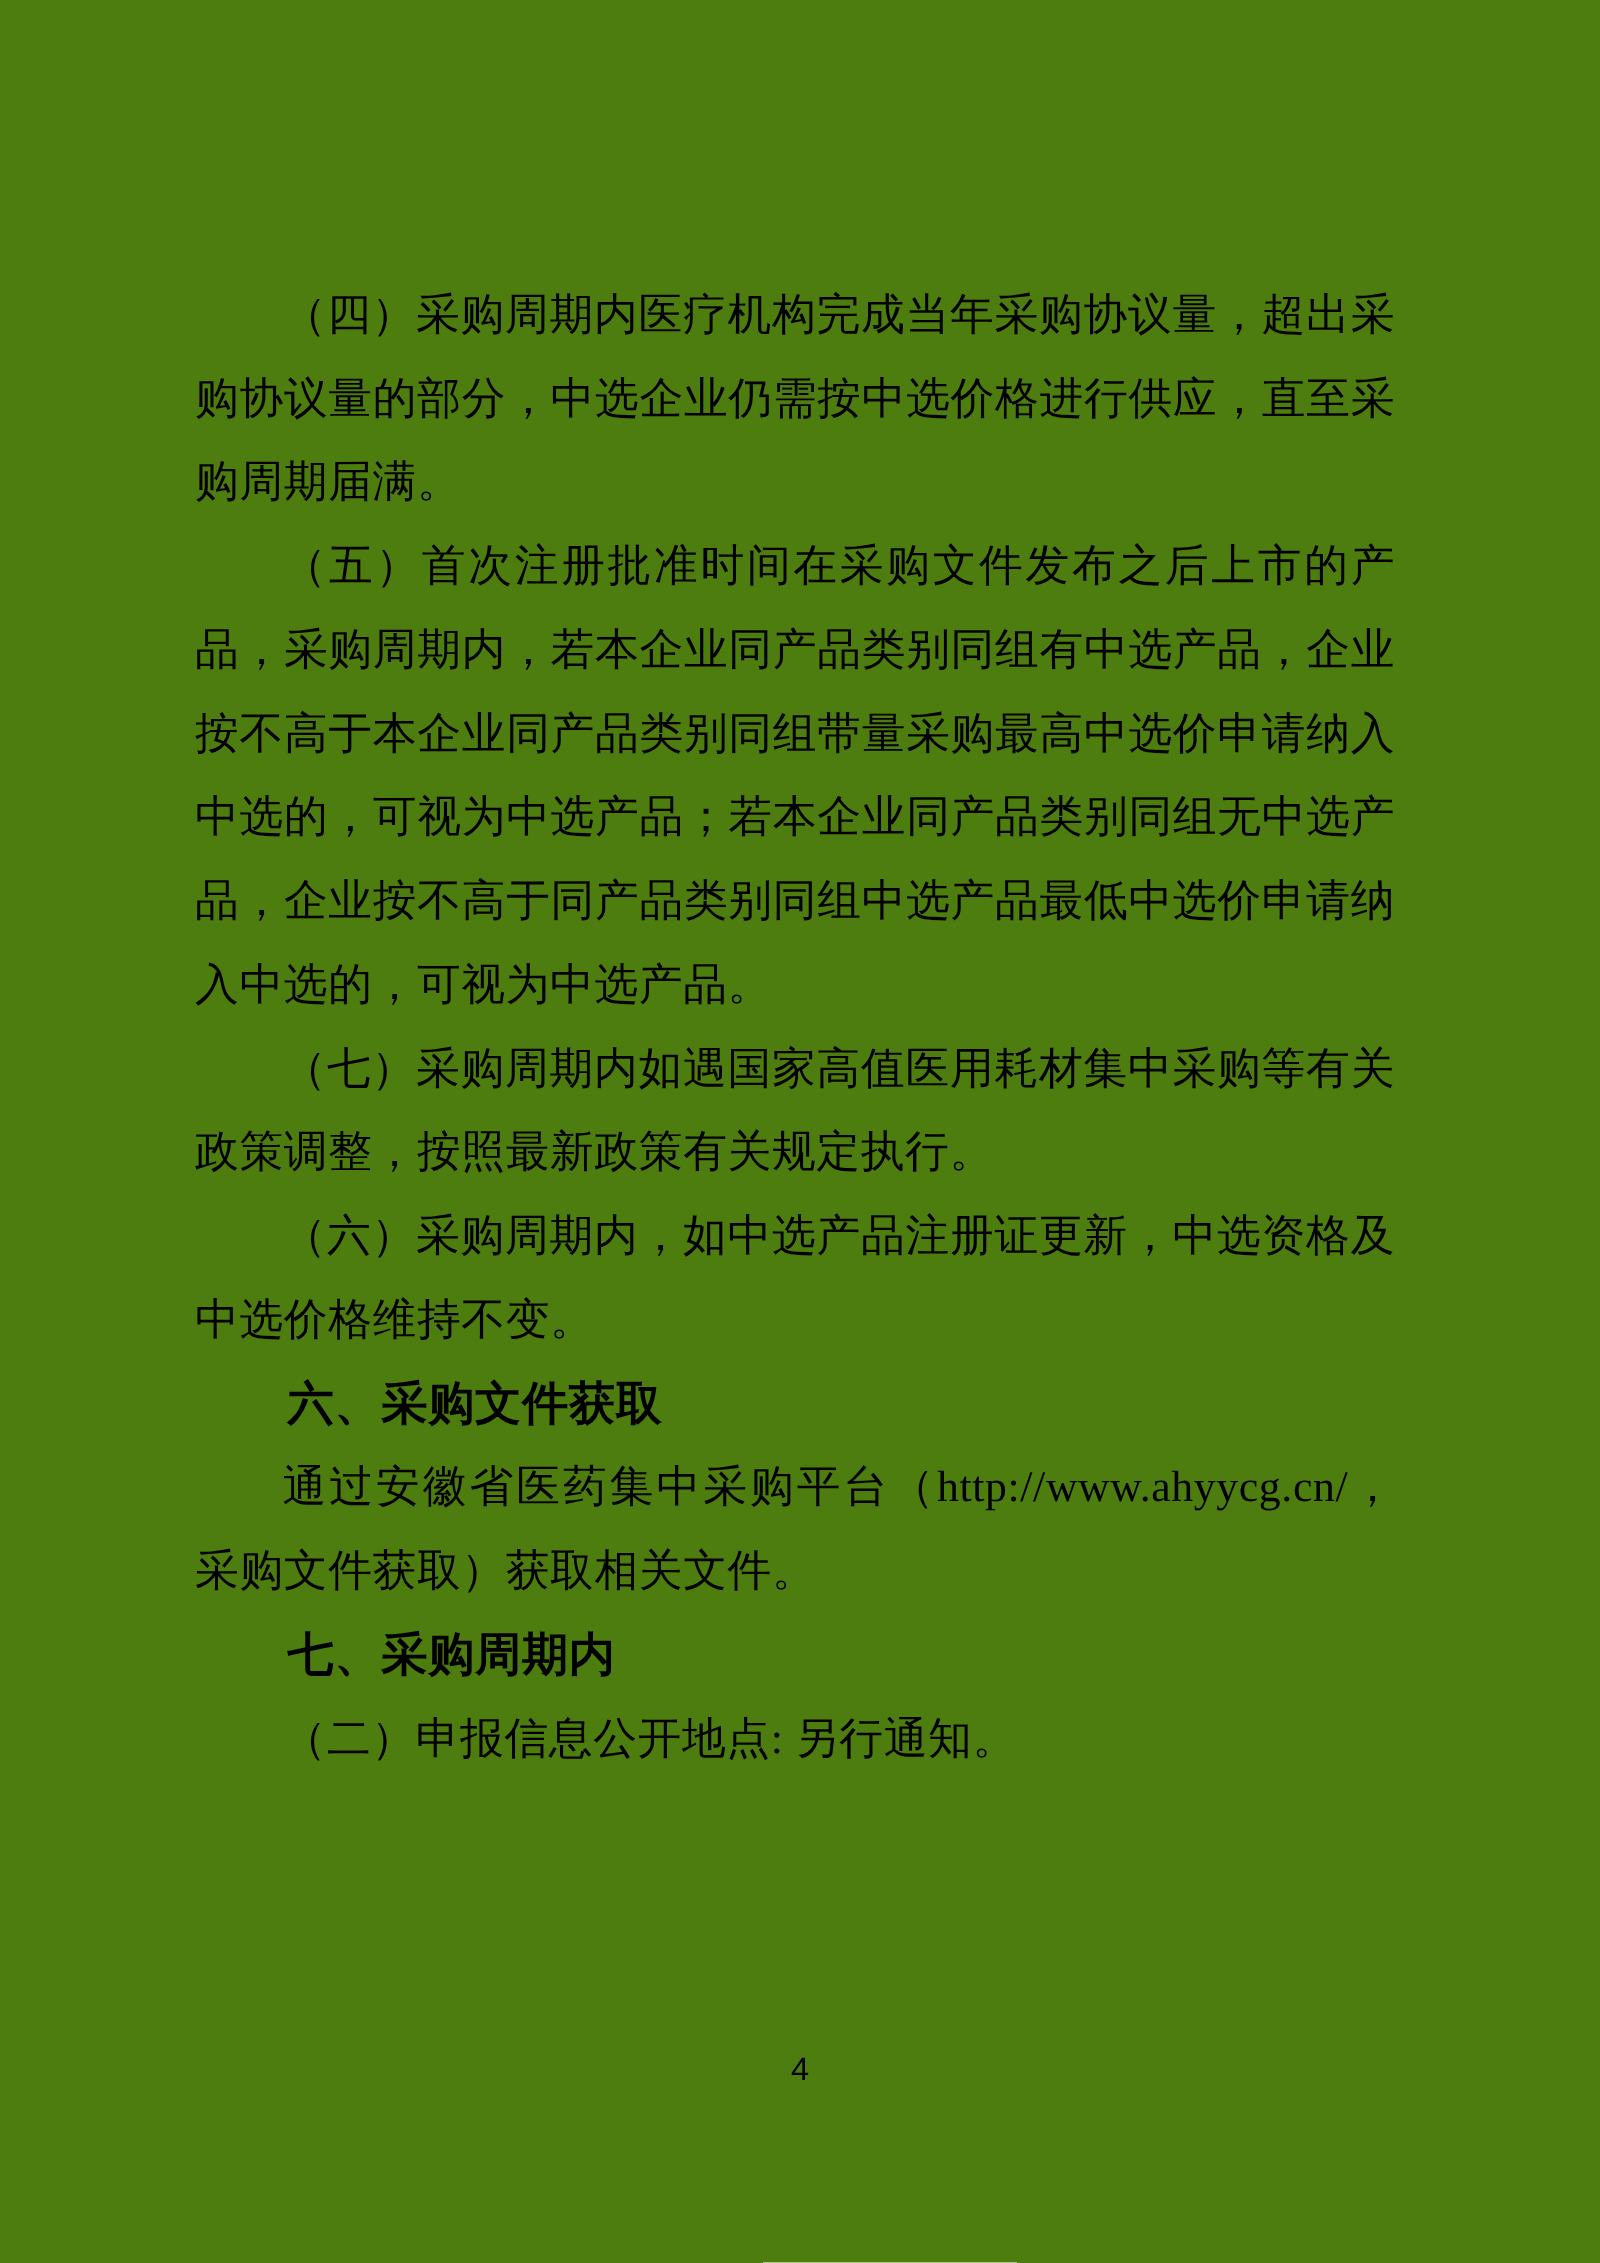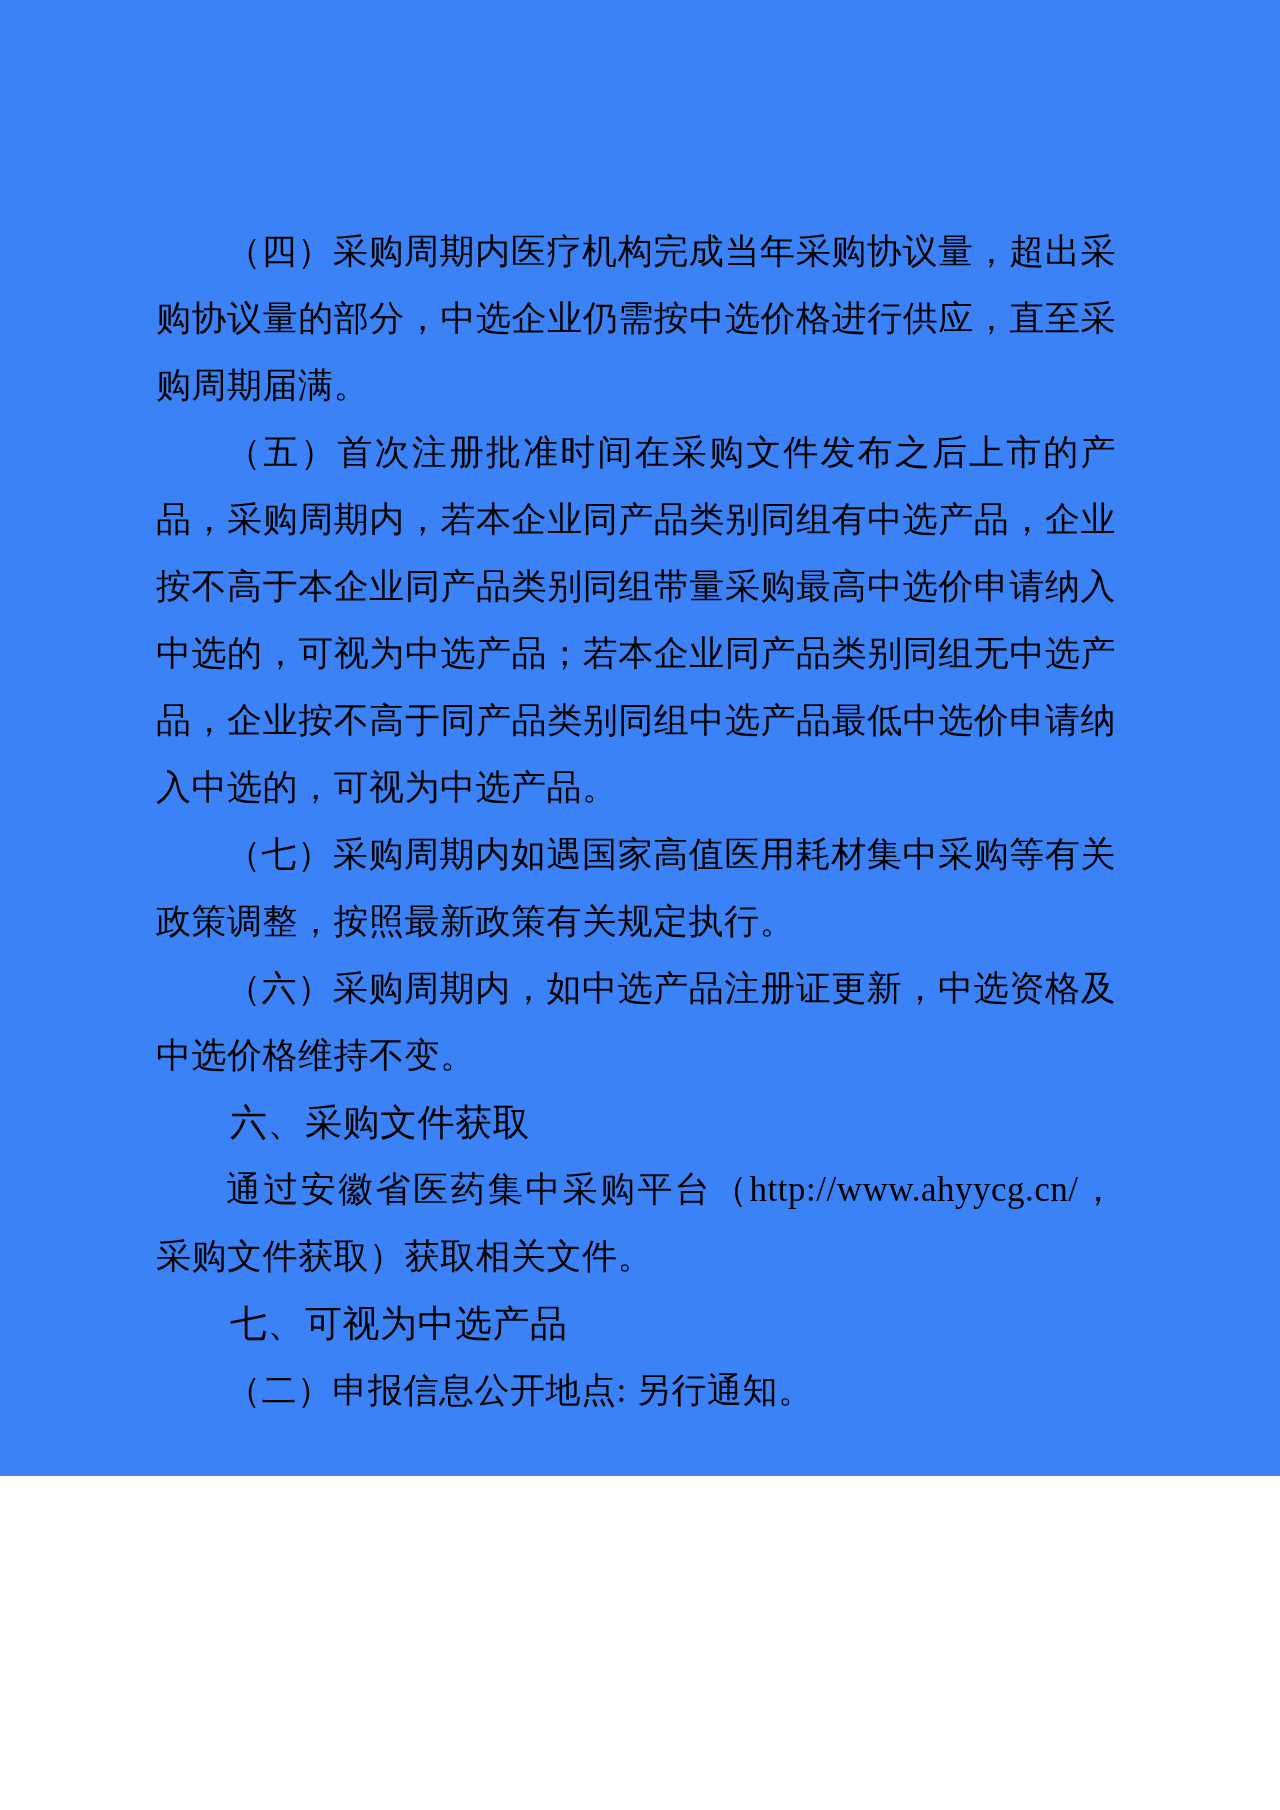--- a/index.html
+++ b/index.html
@@ -3,22 +3,22 @@
 <meta charset="utf-8">
 <style>
   html, body {
     margin: 0;
     padding: 0;
     background: #ffffff;
   }
   .page {
     position: relative;
     width: 1280px;
-    height: 1476px;
-    background: #3b82f6;
+    height: 1810px;
+    background: #4d7c0f;
     color: #000000;
     font-family: "Liberation Serif", "DejaVu Serif", serif;
     overflow: hidden;
   }
   .content {
     position: absolute;
     left: 156px;
     top: 218px;
     width: 960px;
   }
@@ -28,21 +28,21 @@
     font-size: 35px;
     line-height: 67px;
     text-align: justify;
     text-justify: inter-ideograph;
     text-indent: 2em;
     word-break: break-all;
     letter-spacing: 0.5px;
   }
   .content p.heading {
     font-family: "Liberation Sans", "DejaVu Sans", sans-serif;
-    font-weight: normal;
+    font-weight: bold;
     font-size: 37px;
     text-align: left;
   }
   .page-footer {
     position: absolute;
     left: 0;
     right: 0;
     top: 1640px;
     text-align: center;
     font-family: "Liberation Sans", "DejaVu Sans", sans-serif;
@@ -54,17 +54,17 @@
 <body>
 
 <div class="page">
   <div class="content">
       <p class="body">（四）采购周期内医疗机构完成当年采购协议量，超出采购协议量的部分，中选企业仍需按中选价格进行供应，直至采购周期届满。</p>
       <p class="body">（五）首次注册批准时间在采购文件发布之后上市的产品，采购周期内，若本企业同产品类别同组有中选产品，企业按不高于本企业同产品类别同组带量采购最高中选价申请纳入中选的，可视为中选产品；若本企业同产品类别同组无中选产品，企业按不高于同产品类别同组中选产品最低中选价申请纳入中选的，可视为中选产品。</p>
       <p class="body">（七）采购周期内如遇国家高值医用耗材集中采购等有关政策调整，按照最新政策有关规定执行。</p>
       <p class="body">（六）采购周期内，如中选产品注册证更新，中选资格及中选价格维持不变。</p>
       <p class="heading">六、采购文件获取</p>
       <p class="body">通过安徽省医药集中采购平台（http://www.ahyycg.cn/，采购文件获取）获取相关文件。</p>
-      <p class="heading">七、可视为中选产品</p>
+      <p class="heading">七、采购周期内</p>
       <p class="body">（二）申报信息公开地点: 另行通知。</p>
     </div>
   <div class="page-footer">4</div>
 </div>
 
 </body></html>

